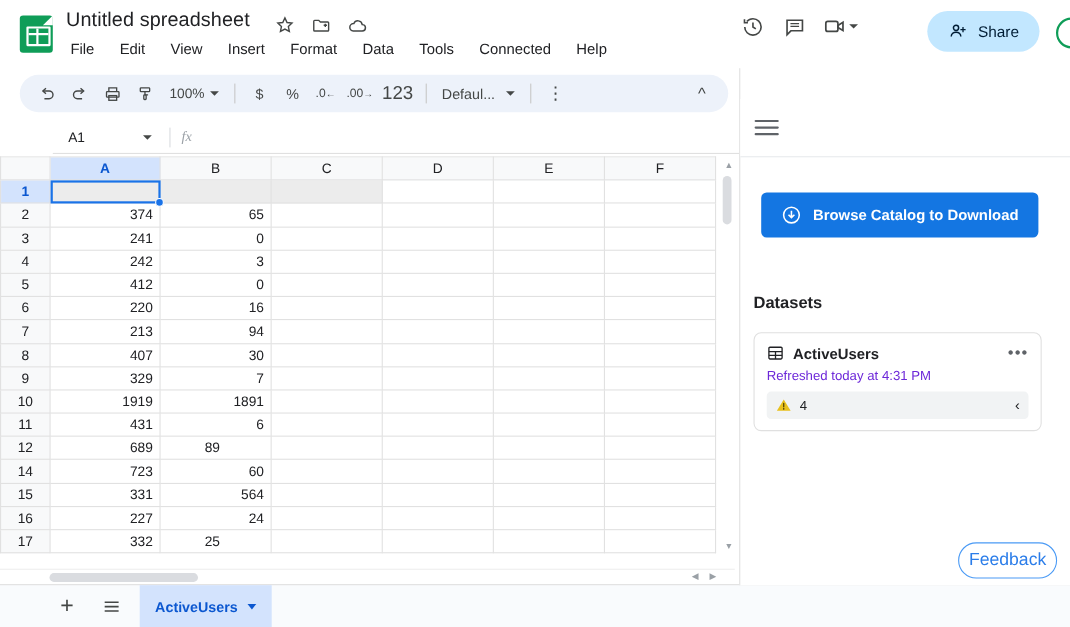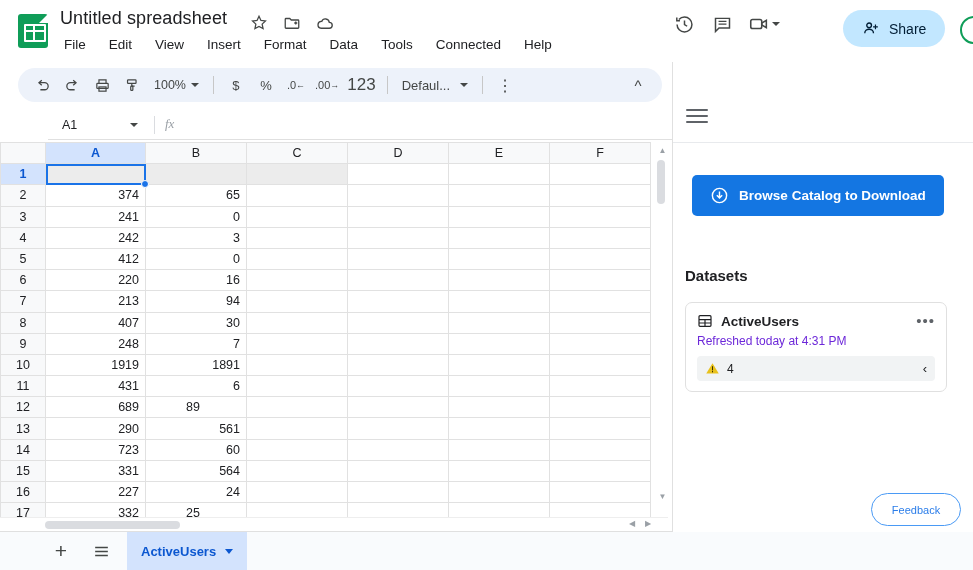--- a/index.html
+++ b/index.html
@@ -145,21 +145,21 @@
   .ds-kebab { color:#5f6368; font-size:15px; letter-spacing:1px; cursor:pointer; line-height:8px; }
   .ds-sub { margin-top:5px; font-size:12px; color:#6d28d9; }
   .ds-warn {
     margin-top:8px; height:25px; background:#f1f3f4; border-radius:4px; display:flex; align-items:center;
     justify-content:space-between; padding:0 8px; cursor:pointer;
   }
   .warn-left { display:flex; align-items:center; gap:7px; font-size:12px; color:#202124; }
   .chev-left { color:#202124; font-size:13px; }
   .feedback-btn {
     position:absolute; left:198px; top:431px; width:90px; height:33px; background:#fff;
-    border:1px solid #4a9af5; border-radius:17px; color:#2b7de9; font-size:11px;
+    border:1px solid #4a9af5; border-radius:17px; color:#2b7de9; font-size:16px;
     cursor:pointer; font-family:inherit;
   }
   svg { display:block; }
 </style>
 </head>
 <body>
 
 <div class="titlebar">
   <div class="docs-logo"></div>
   <div class="doc-title">Untitled spreadsheet</div>
@@ -375,21 +375,21 @@
           <th class="rowhead">8</th>
           <td class="cell" style="width: 100px;">407</td>
           <td class="cell" style="width: 101px;">30</td>
           <td class="cell" style="width: 101px;"></td>
           <td class="cell" style="width: 101px;"></td>
           <td class="cell" style="width: 101px;"></td>
           <td class="cell" style="width: 101px;"></td>
         </tr>
         <tr>
           <th class="rowhead">9</th>
-          <td class="cell" style="width: 100px;">248</td>
+          <td class="cell" style="width: 100px;">329</td>
           <td class="cell" style="width: 101px;">7</td>
           <td class="cell" style="width: 101px;"></td>
           <td class="cell" style="width: 101px;"></td>
           <td class="cell" style="width: 101px;"></td>
           <td class="cell" style="width: 101px;"></td>
         </tr>
         <tr>
           <th class="rowhead">10</th>
           <td class="cell" style="width: 100px;">1919</td>
           <td class="cell" style="width: 101px;">1891</td>
@@ -404,29 +404,20 @@
           <td class="cell" style="width: 101px;">6</td>
           <td class="cell" style="width: 101px;"></td>
           <td class="cell" style="width: 101px;"></td>
           <td class="cell" style="width: 101px;"></td>
           <td class="cell" style="width: 101px;"></td>
         </tr>
         <tr>
           <th class="rowhead">12</th>
           <td class="cell" style="width: 100px;">689</td>
           <td class="cell" style="width: 101px; text-align: center;">89</td>
-          <td class="cell" style="width: 101px;"></td>
-          <td class="cell" style="width: 101px;"></td>
-          <td class="cell" style="width: 101px;"></td>
-          <td class="cell" style="width: 101px;"></td>
-        </tr>
-        <tr>
-          <th class="rowhead">13</th>
-          <td class="cell" style="width: 100px;">290</td>
-          <td class="cell" style="width: 101px;">561</td>
           <td class="cell" style="width: 101px;"></td>
           <td class="cell" style="width: 101px;"></td>
           <td class="cell" style="width: 101px;"></td>
           <td class="cell" style="width: 101px;"></td>
         </tr>
         <tr>
           <th class="rowhead">14</th>
           <td class="cell" style="width: 100px;">723</td>
           <td class="cell" style="width: 101px;">60</td>
           <td class="cell" style="width: 101px;"></td>

